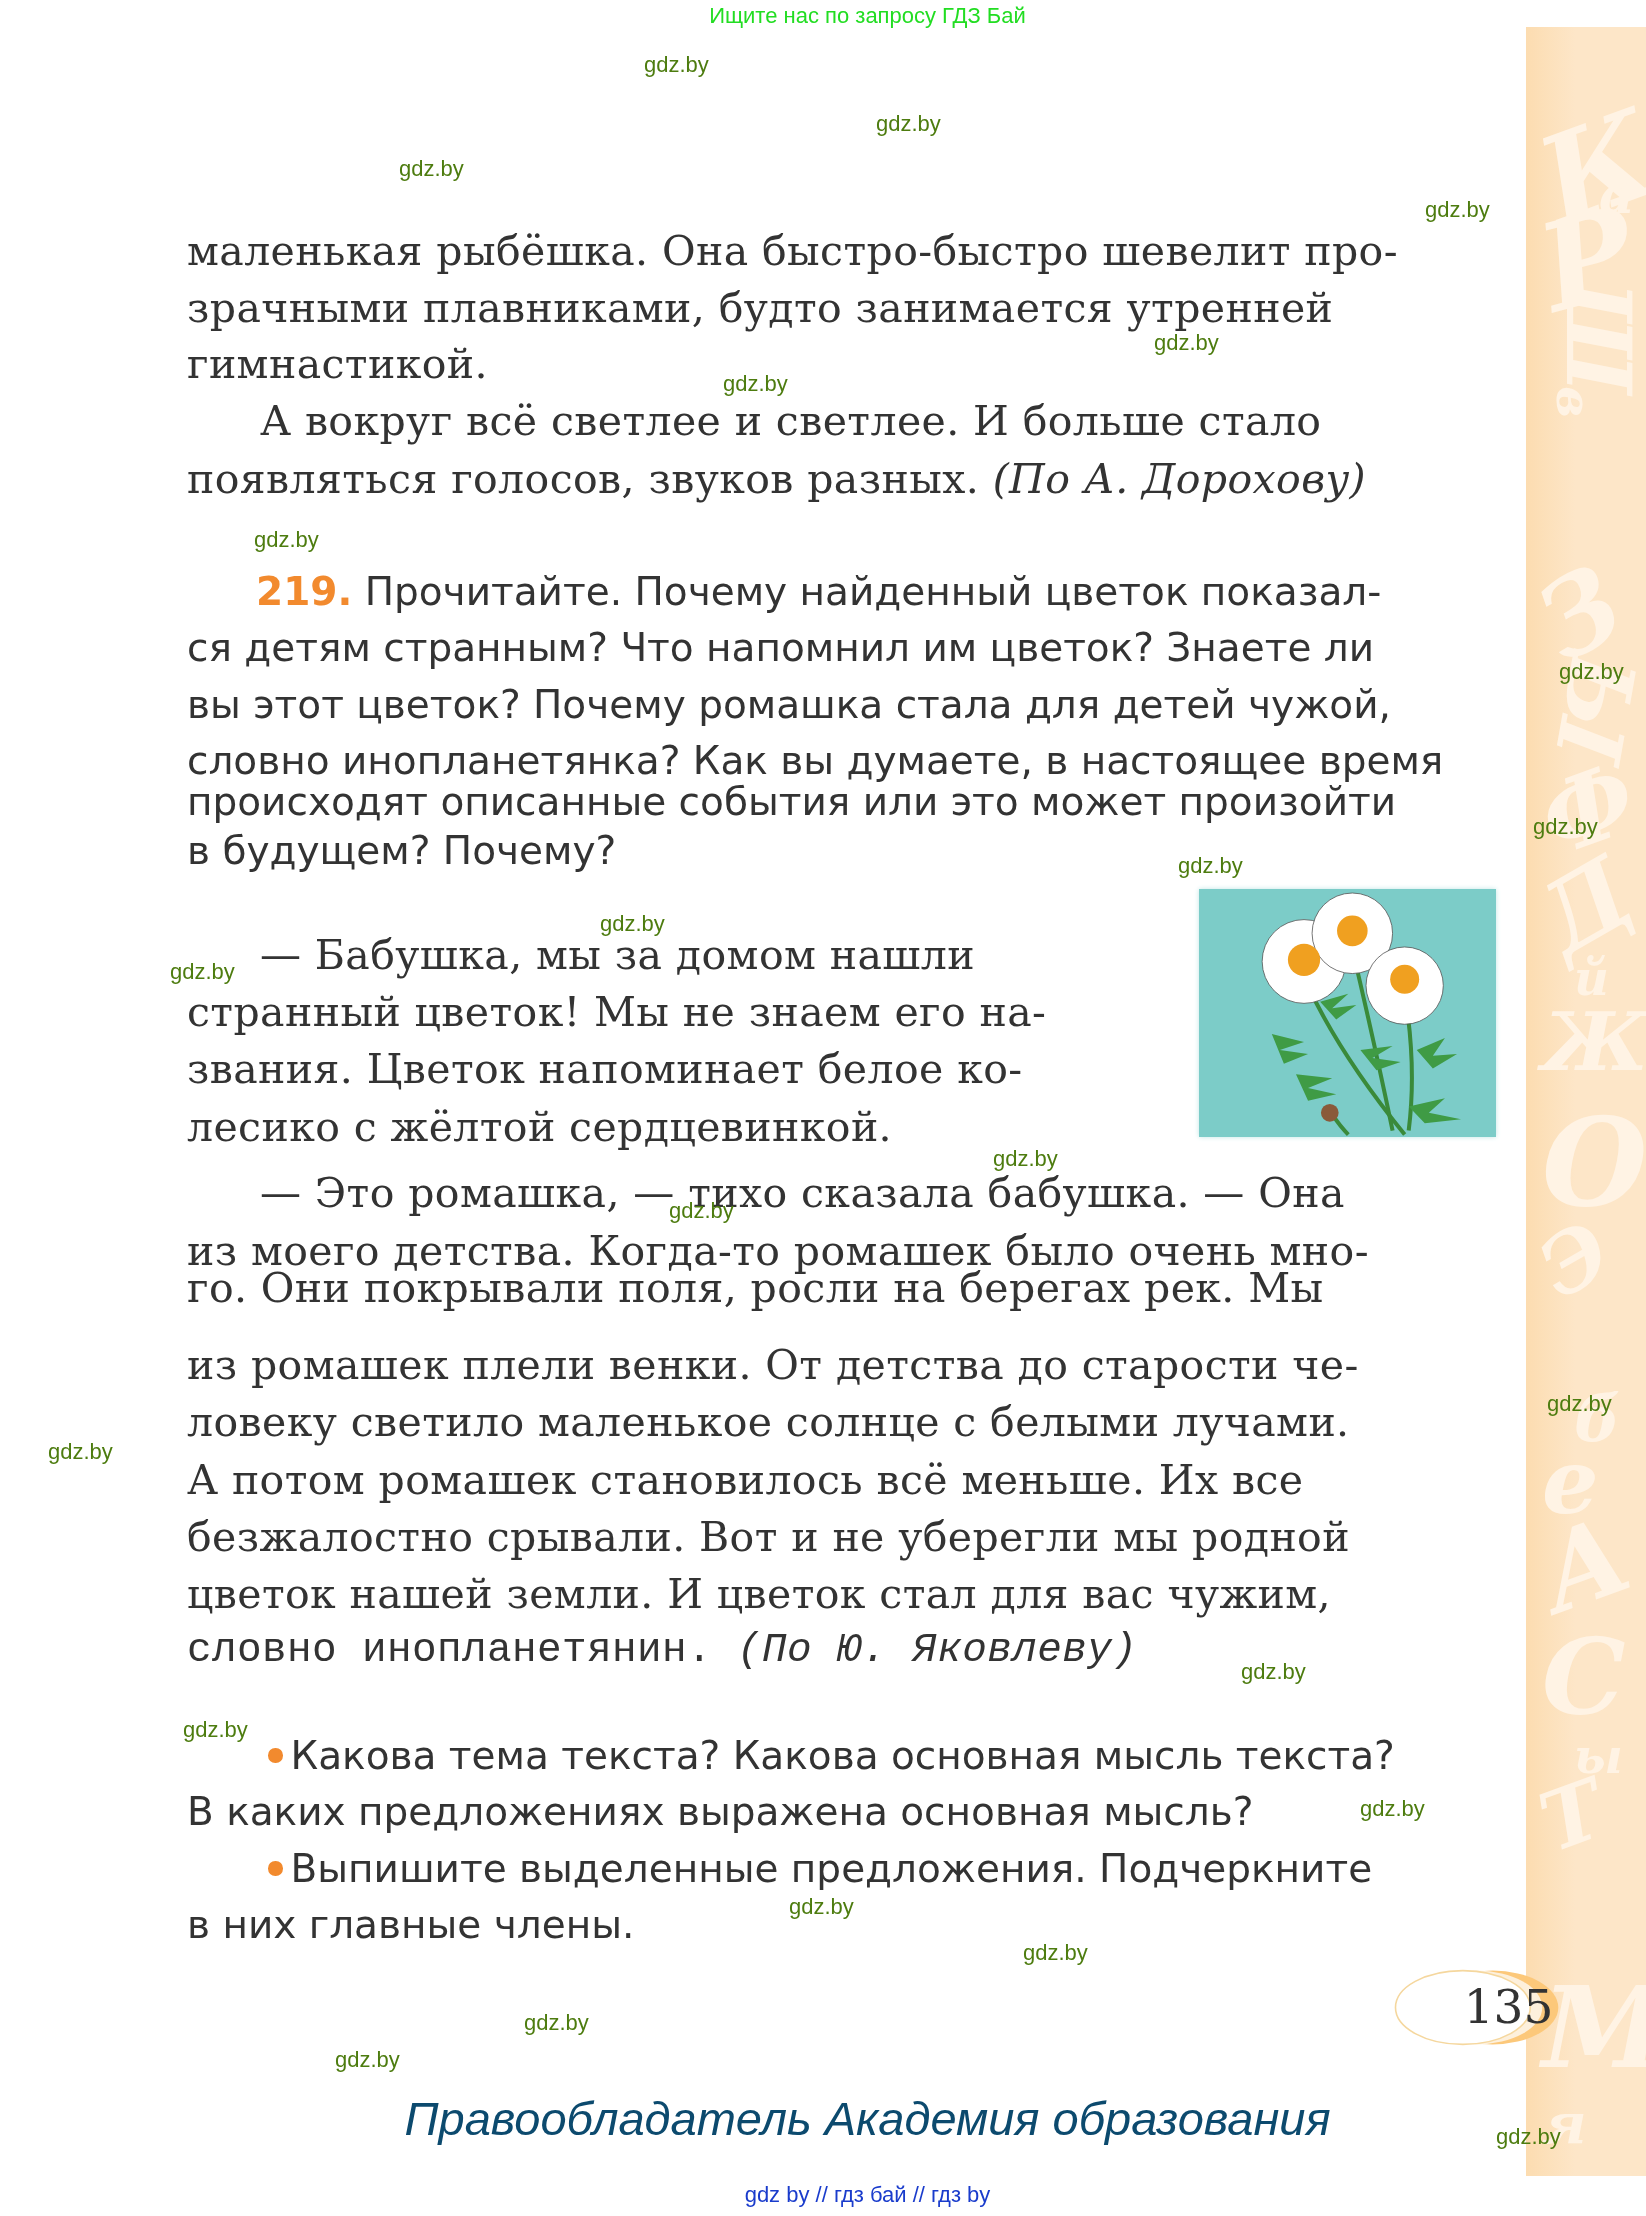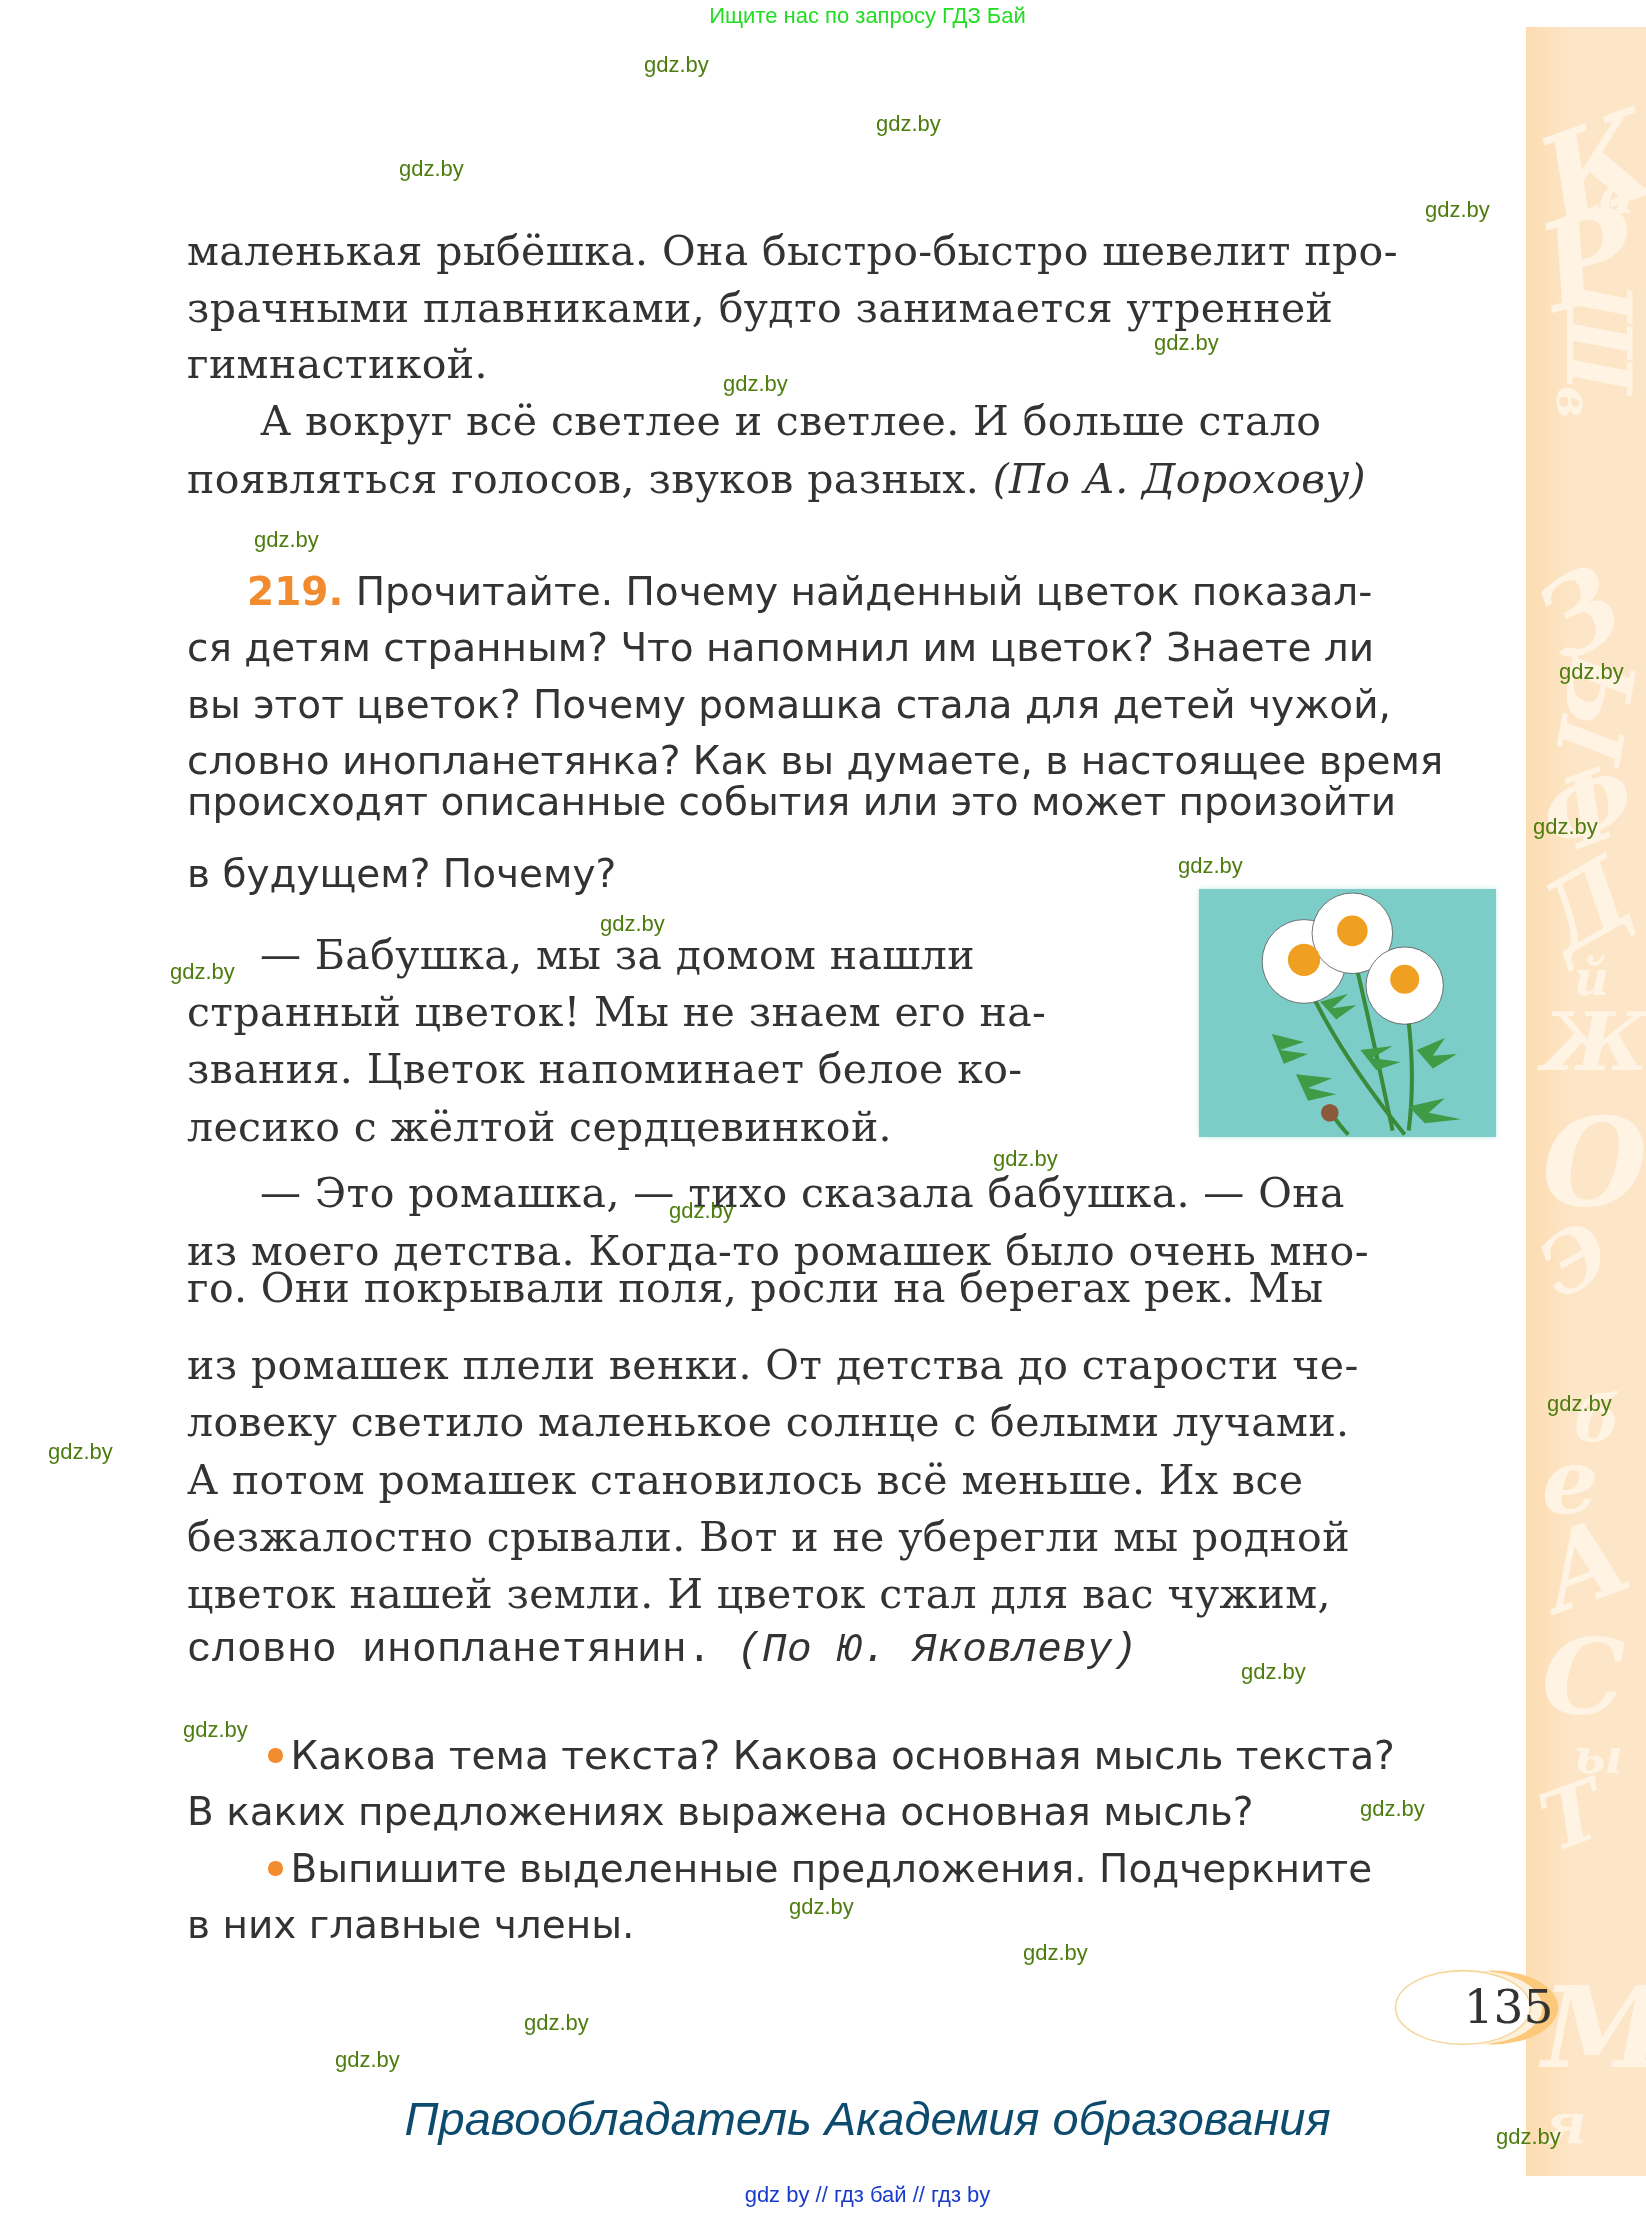--- a/index.html
+++ b/index.html
@@ -54,29 +54,29 @@
 <div class="abs serif-line" style="left:143px;top:227px;">маленькая рыбёшка. Она быстро-быстро шевелит про-</div>
 <div class="abs serif-line" style="left:143px;top:284px;">зрачными плавниками, будто занимается утренней</div>
 <div class="abs serif-line" style="left:143px;top:340px;">гимнастикой.</div>
 
 <div class="abs serif-line" style="left:216px;top:397px;">А вокруг всё светлее и светлее. И больше стало</div>
 <div class="abs serif-line" style="left:143px;top:455px;">
   <span>появляться голосов, звуков разных.</span>
   <span class="ital">(По А. Дорохову)</span>
 </div>
 
-<div class="abs sans-line" style="left:203px;top:569px;">
+<div class="abs sans-line" style="left:212px;top:569px;">
   <span class="num">219.</span>
   <span>Прочитайте. Почему найденный цветок показал-</span>
 </div>
 <div class="abs sans-line" style="left:143px;top:625px;">ся детям странным? Что напомнил им цветок? Знаете ли</div>
 <div class="abs sans-line" style="left:143px;top:682px;">вы этот цветок? Почему ромашка стала для детей чужой,</div>
 <div class="abs sans-line" style="left:143px;top:738px;">словно инопланетянка? Как вы думаете, в настоящее время</div>
 <div class="abs sans-line" style="left:143px;top:779px;">происходят описанные события или это может произойти</div>
-<div class="abs sans-line" style="left:143px;top:851px;">в будущем? Почему?</div>
+<div class="abs sans-line" style="left:143px;top:828px;">в будущем? Почему?</div>
 
 <div class="abs flower-img">
   <svg width="297" height="248" viewBox="0 0 368 308">
     <g stroke="#3a8a3a" stroke-width="5" fill="none">
       <path d="M130 110 Q170 200 255 305"></path>
       <path d="M190 75 Q215 180 240 300"></path>
       <path d="M255 130 Q270 220 260 300"></path>
       <path d="M165 280 Q175 295 185 305"></path>
     </g>
     <g fill="#3f9b45">

